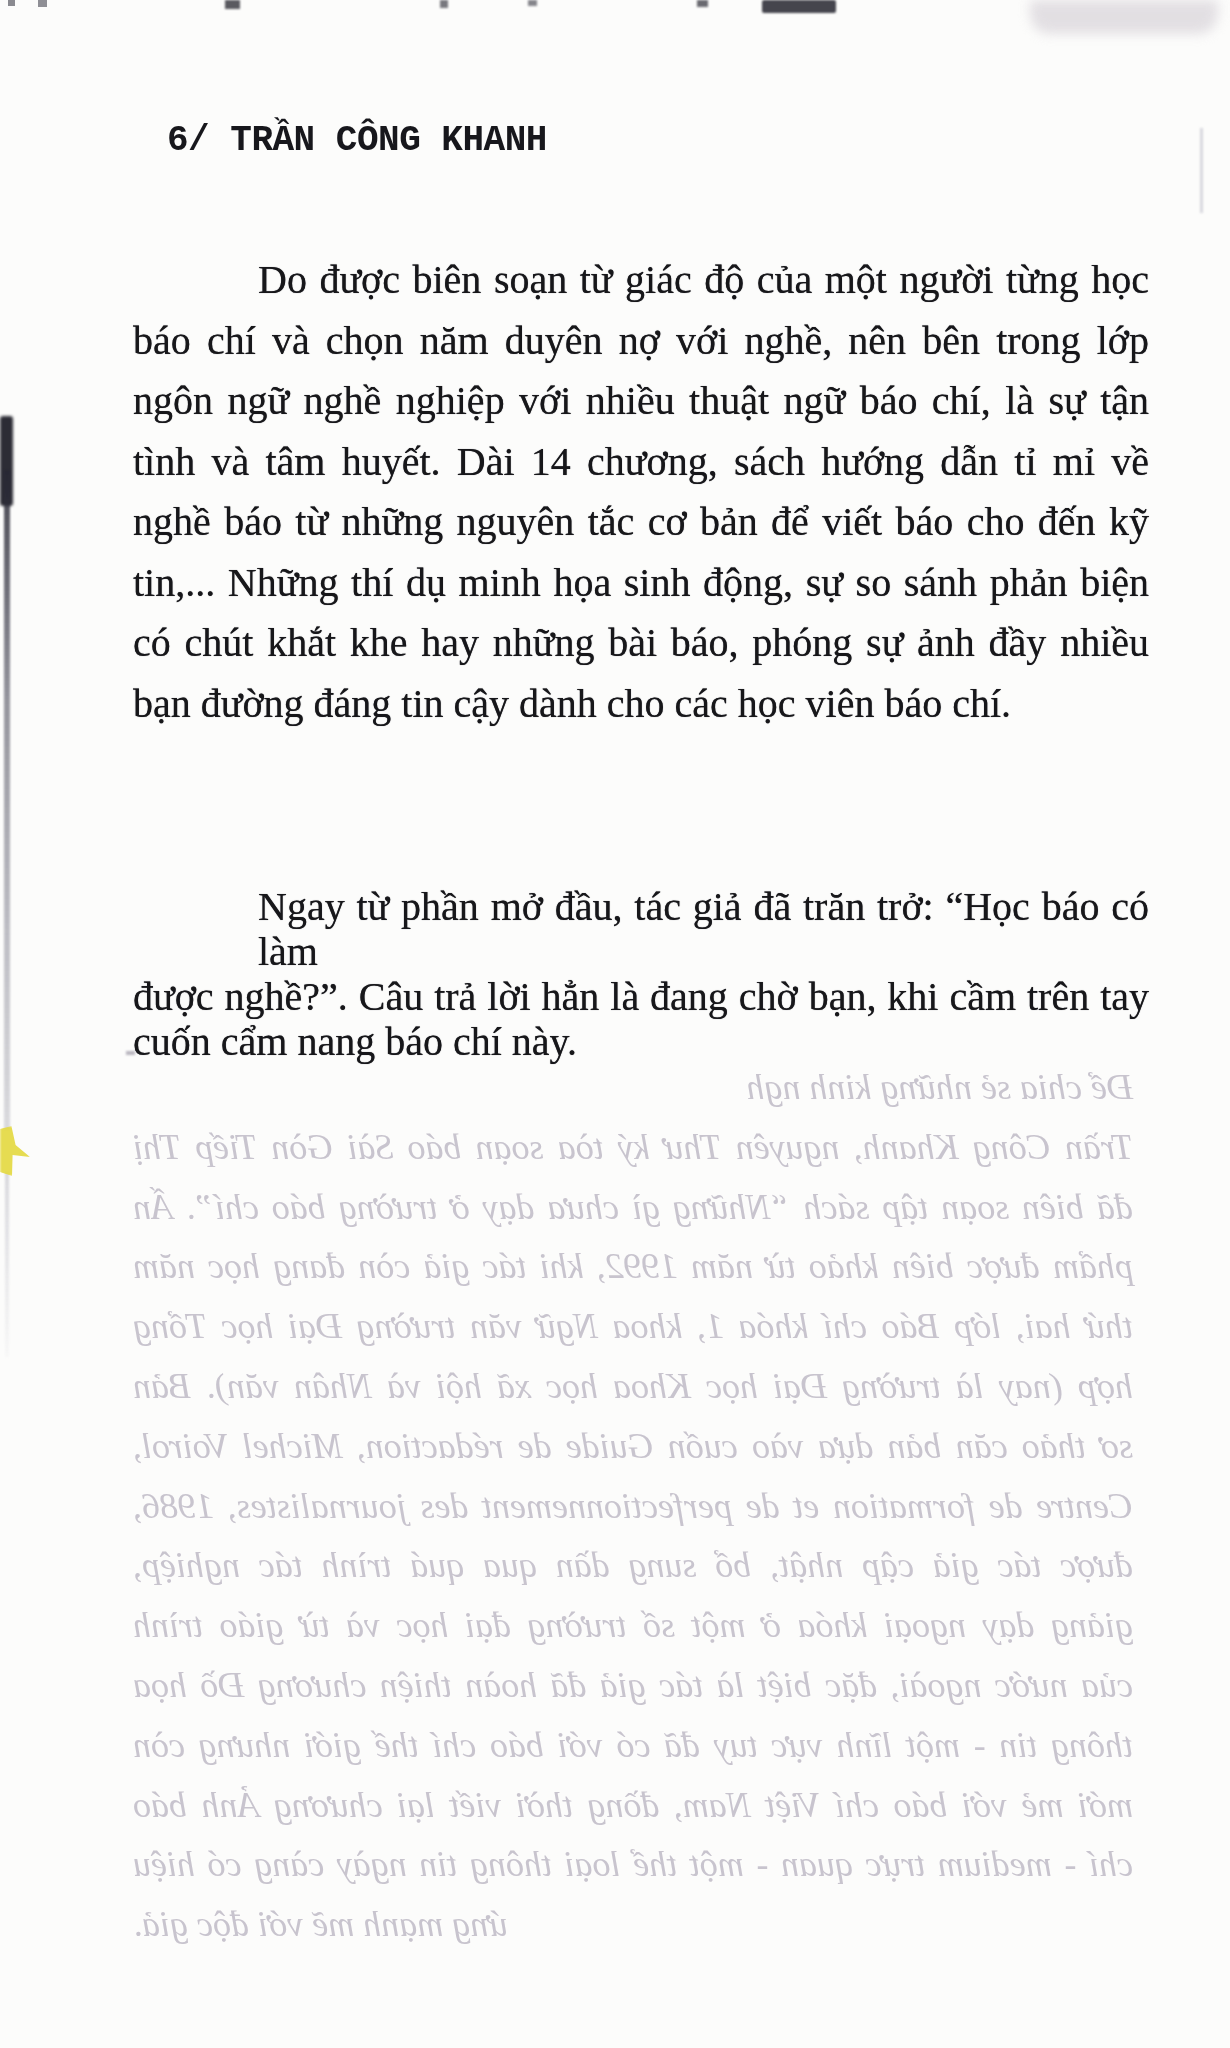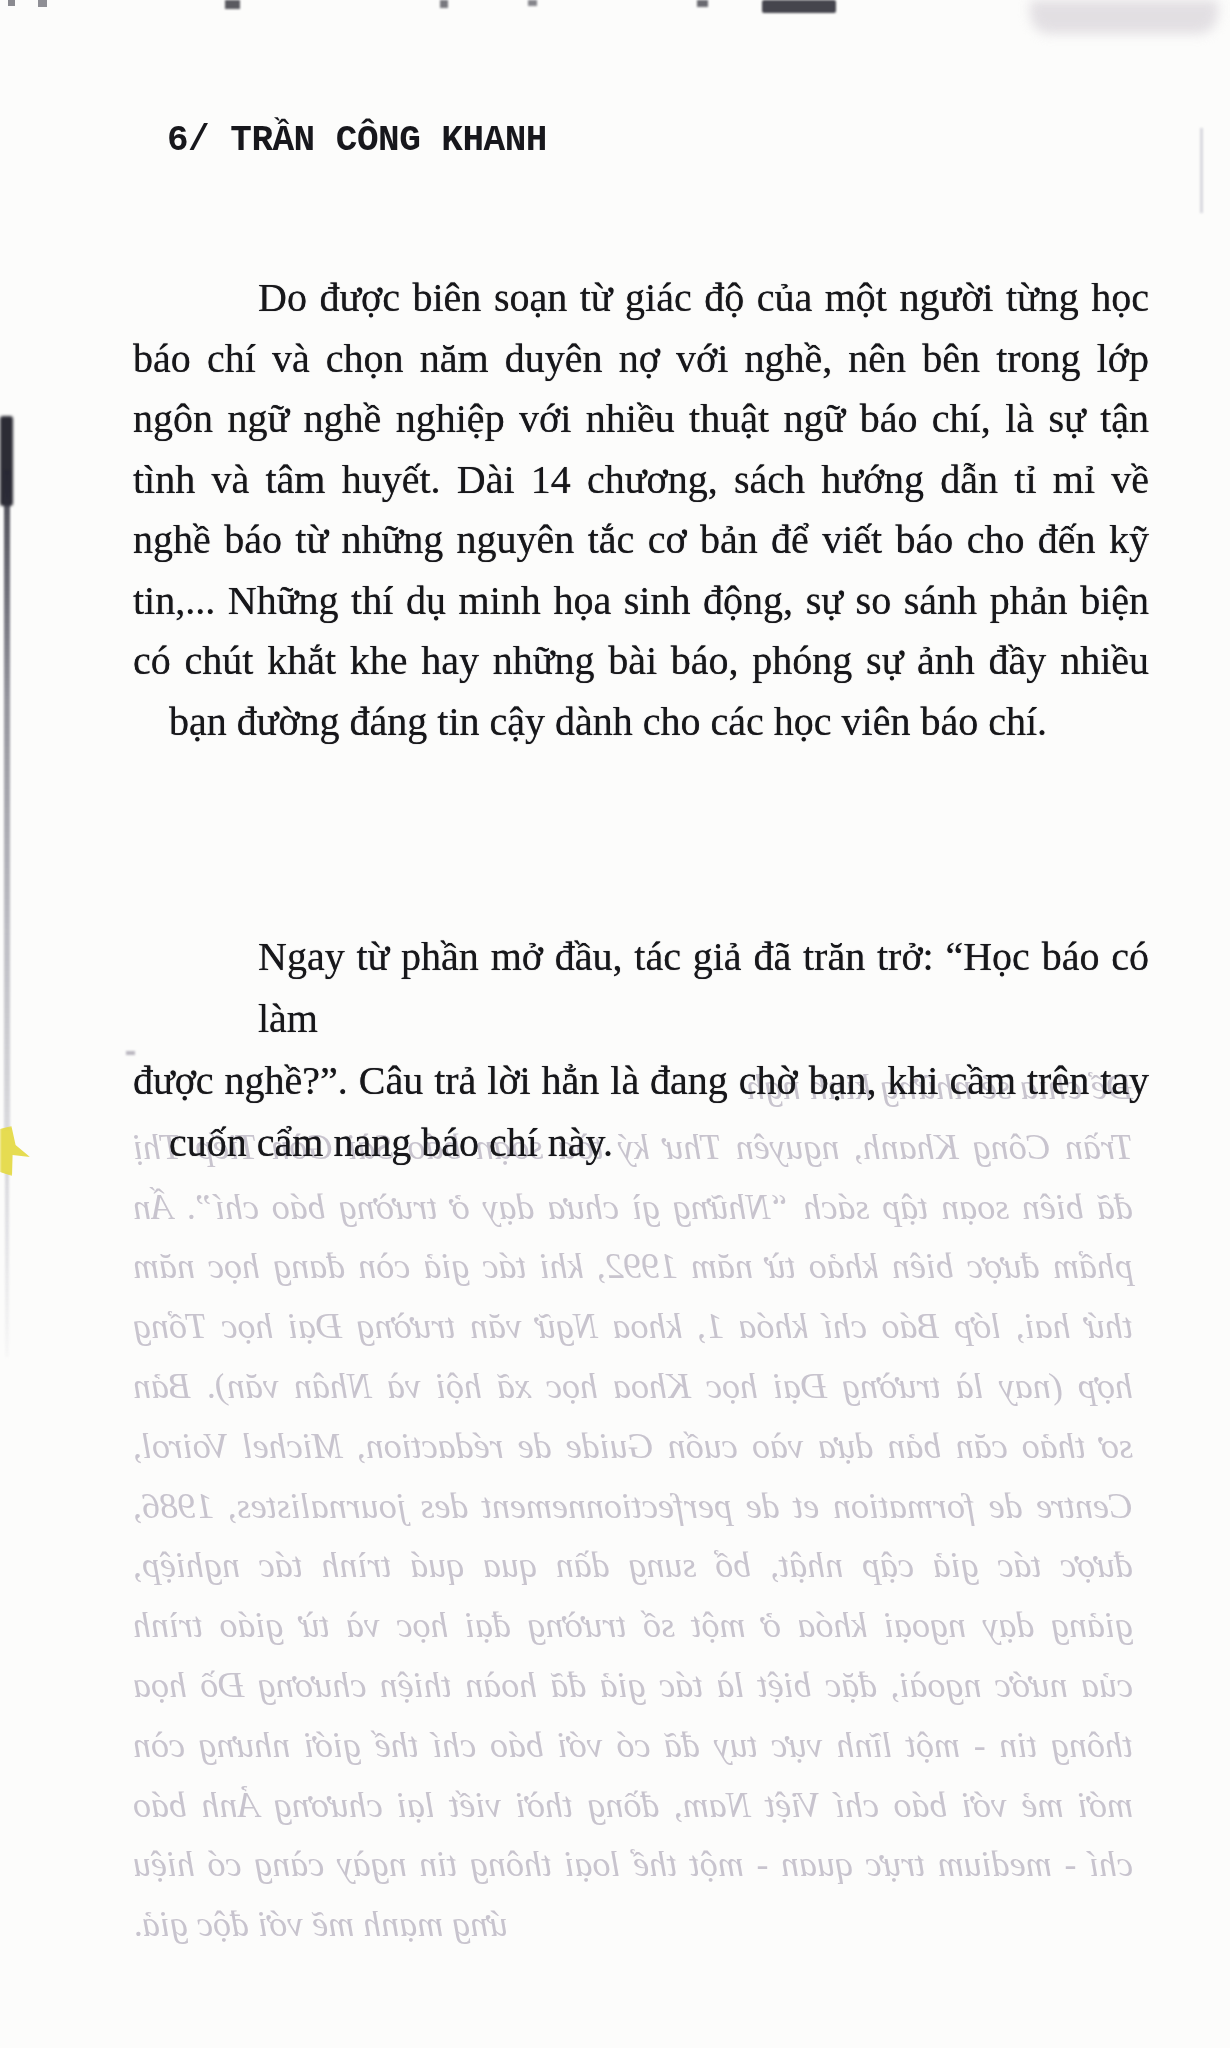--- a/index.html
+++ b/index.html
@@ -15,25 +15,25 @@
     font-weight:bold;font-size:36px;letter-spacing:-0.5px;
     color:#17171c;
   }
   
   .para{
     position:absolute;left:133px;width:1016px;
     font-size:40px;color:#17171a;
     text-shadow:0 0 0.7px rgba(20,20,28,0.85);
     z-index:3;
   }
-  #p1{top:268px;line-height:60.5px;}
-  #p2{top:926px;line-height:62px;}
+  #p1{top:250px;line-height:60.5px;}
+  #p2{top:884px;line-height:45px;}
   .para .line{text-align:justify;text-align-last:justify;}
   .para .line:first-child{padding-left:125px;}
-  .para .line:last-child{text-align-last:left;margin-left:36px;}
+  .para .line:last-child{text-align-last:left;}
   
   .bleed{
     position:absolute;left:133px;width:1000px;top:1058px;
     font-size:36px;font-style:italic;line-height:59.8px;
     color:#c8c4ce;
     transform:scaleX(-1);
     filter:blur(0.7px);
     z-index:1;
   }
   .bleed .line{text-align:justify;text-align-last:justify;}

